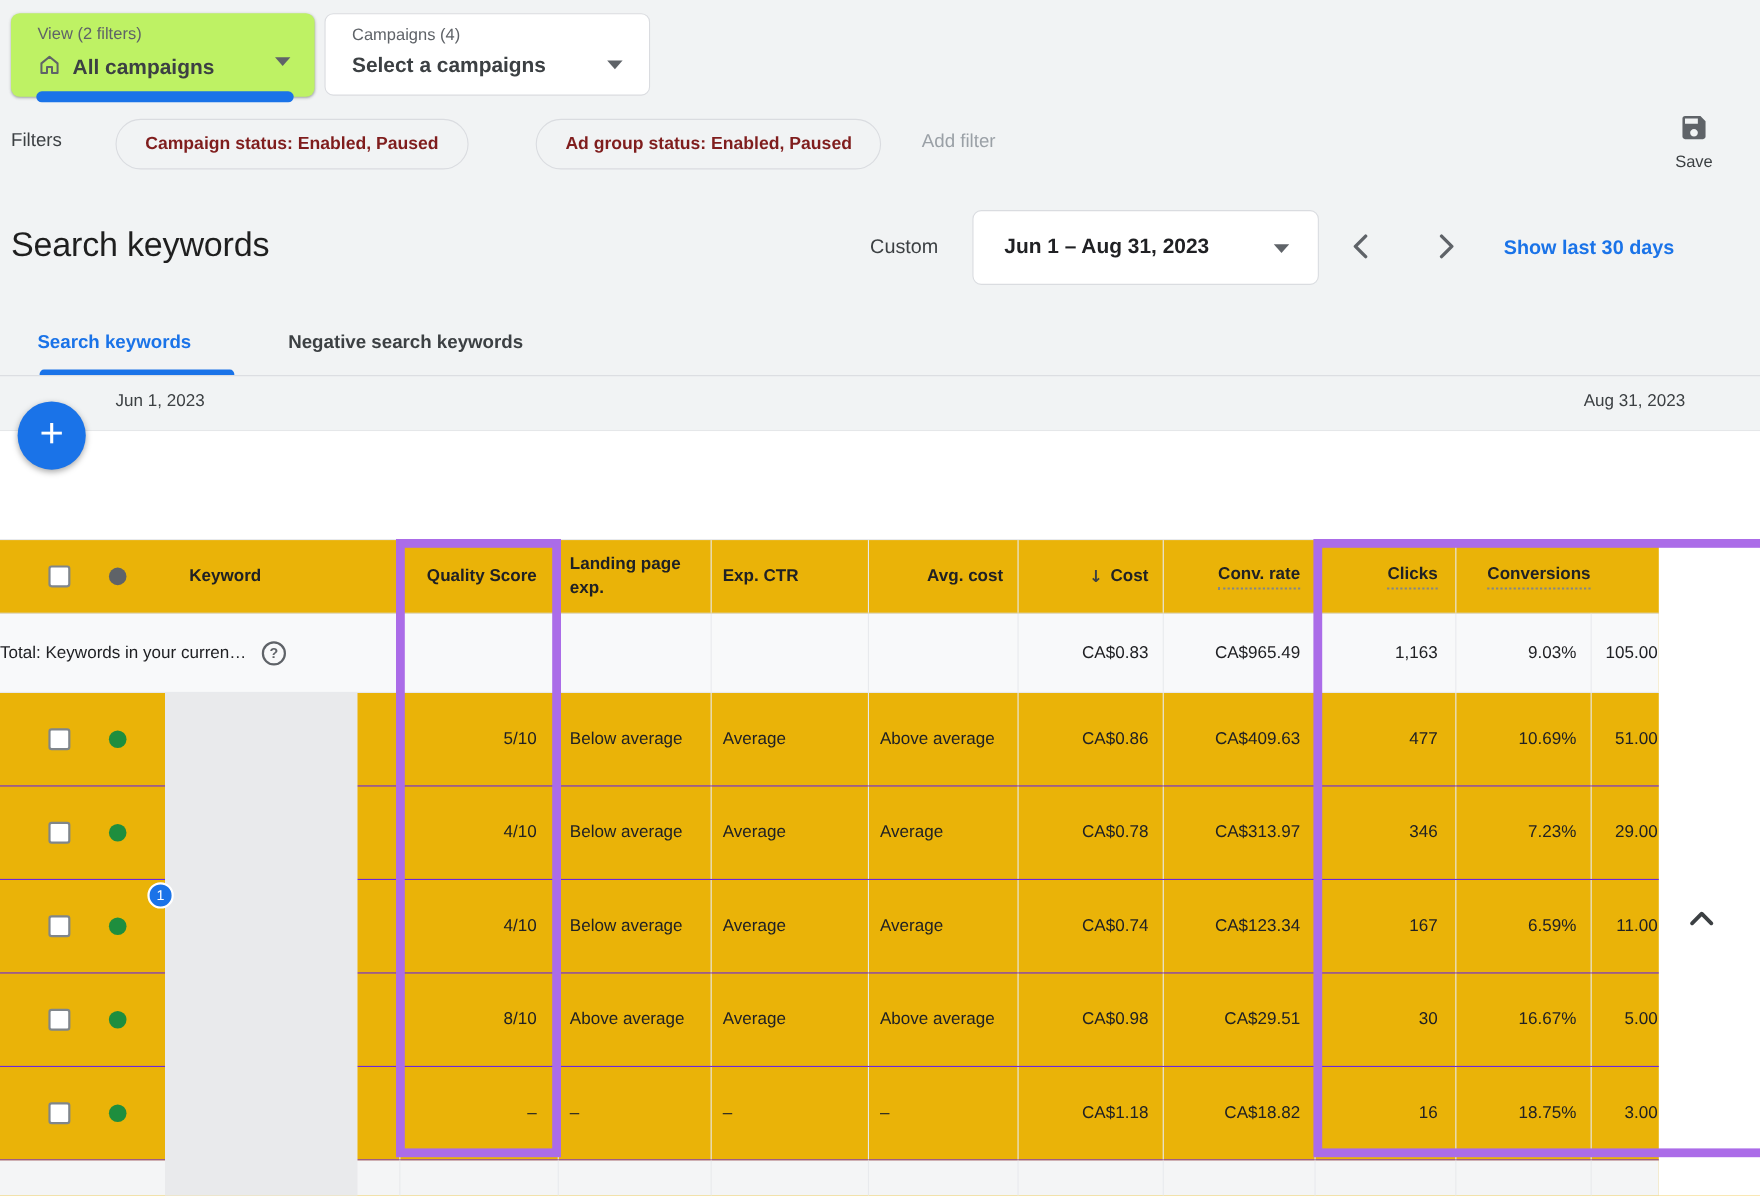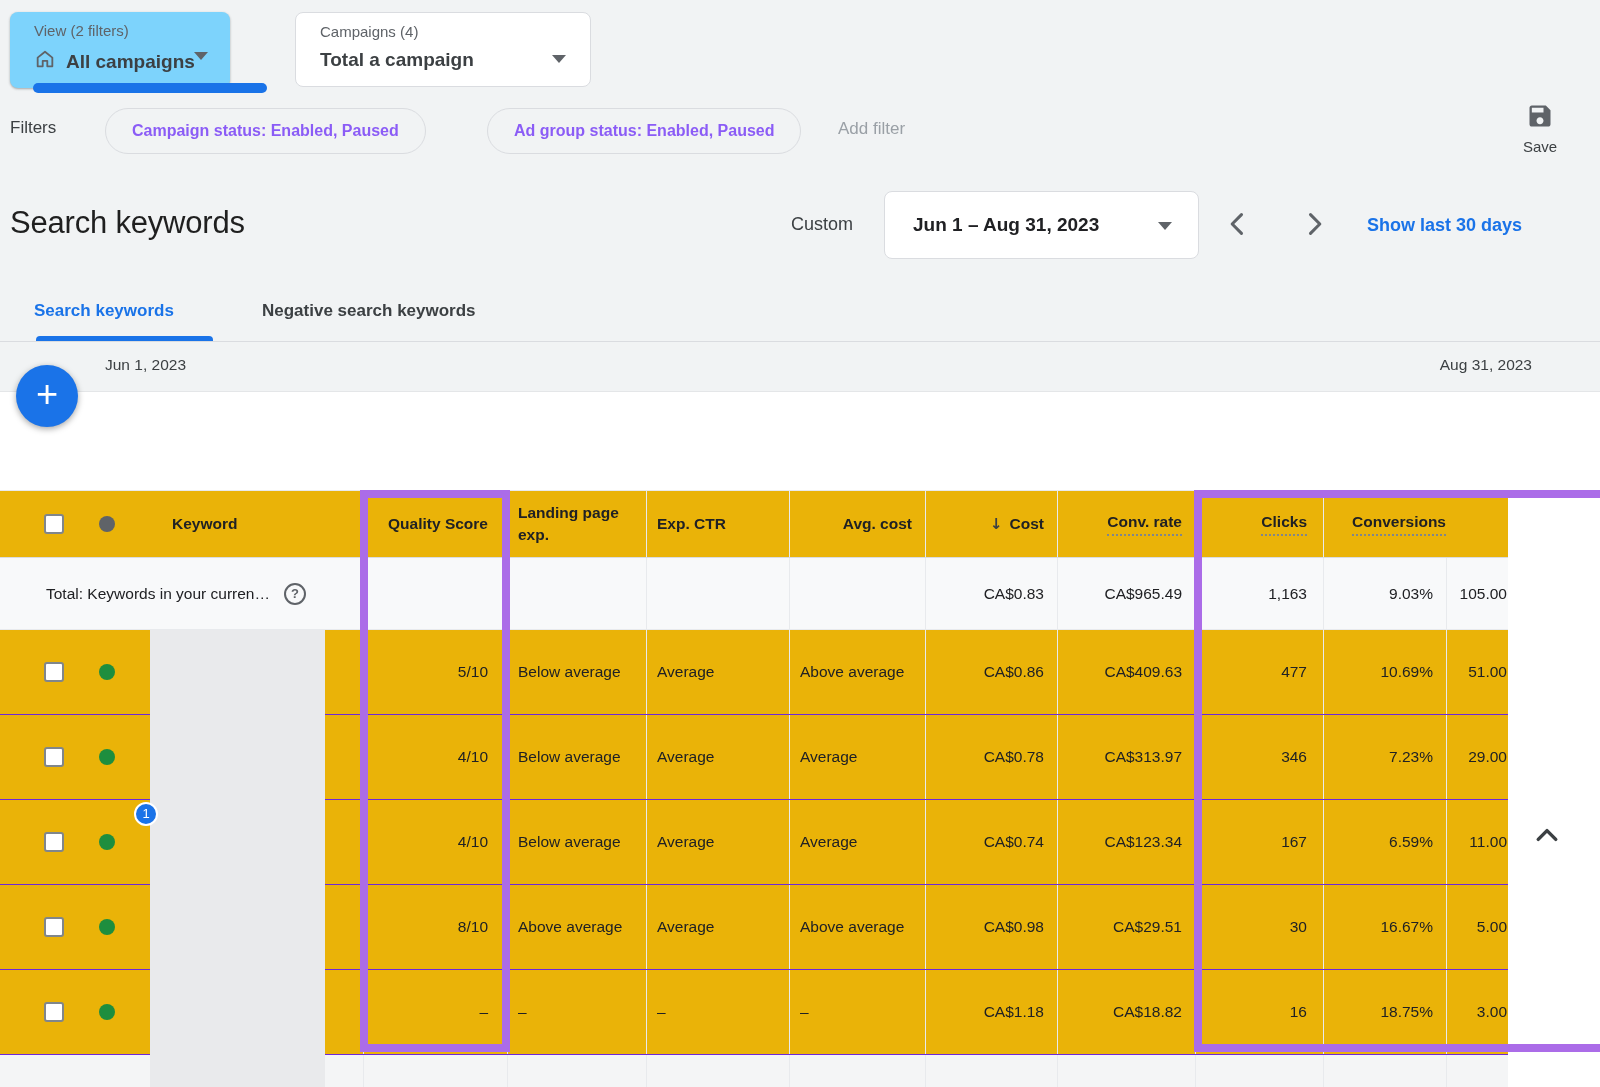--- a/index.html
+++ b/index.html
@@ -7,37 +7,37 @@
   body {
     position: relative;
     font-family: "Liberation Sans", sans-serif;
     color: #202124;
     background: #fff;
     overflow: hidden;
   }
   
   .top-section { position:absolute; top:0; left:0; width:1600px; height:392px; background:#f1f3f4; }
 
-  .view-card { position:absolute; left:10px; top:12px; width:220px; height:76px; background:#7dd3fc;
+  .view-card { position:absolute; left:10px; top:12px; width:276px; height:76px; background:#bef264;
     border-radius:8px; box-shadow:0 1px 2px rgba(60,64,67,.3),0 1px 3px rgba(60,64,67,.15);padding-left:17px; }
   .card-label { position:absolute; left:24px; top:10px; font-size:15px; color:#5f6368; }
   .card-value { position:absolute; left:24px; top:36px; font-size:19px; font-weight:700; color:#3c4043;
     display:flex; align-items:center; gap:10px; }
   .caret { width:0; height:0; border-left:7px solid transparent; border-right:7px solid transparent;
     border-top:8px solid #5f6368; position:absolute; }
   .view-card .caret { right:22px; top:40px; }
   .view-indicator { position:absolute; left:23px; bottom:-5px; width:234px; height:10px; background:#1a73e8; border-radius:6px; }
 
   .campaign-card { position:absolute; left:295px; top:12px; width:296px; height:75px; background:#fff;
     border:1px solid #dadce0; border-radius:8px; }
   .campaign-card .caret { right:24px; top:42px; }
 
   .filters-label { position:absolute; left:10px; top:118px; font-size:17px; color:#3c4043; }
   .chip { position:absolute; top:108px; height:46px; border:1px solid #dadce0; border-radius:23px;
-    line-height:44px; padding:0 26px; font-size:16px; font-weight:700; color:#8b5cf6; background:transparent; white-space:nowrap;}
+    line-height:44px; padding:0 26px; font-size:16px; font-weight:700; color:#7f1d1d; background:transparent; white-space:nowrap;}
   .chip1 { left:105px; }
   .chip2 { left:487px; }
   .addfilter-dim { position:absolute; left:838px; top:119px; font-size:17px; color:#9aa0a6; }
 
   .save-btn { position:absolute; left:1505px; top:102px; width:70px; text-align:center; }
   .save-btn svg { width:28px; height:28px; }
   .save-btn .lbl { font-size:15px; color:#3c4043; margin-top:4px; }
 
   .page-title { position:absolute; left:10px; top:205px; font-size:31px; font-weight:400; color:#1f1f1f; letter-spacing:-.2px; }
   .custom-lbl { position:absolute; left:791px; top:214px; font-size:18px; color:#3c4043; }
@@ -100,21 +100,21 @@
   .c-clicks { padding-right:16px; }
   .c-rate { padding-right:13px; }
   .c-conv { padding-right:1px; }
 
   .thead { height:68px; border-top:1px solid #e8eaed; border-bottom:1px solid #dadce0; }
   .thead .cell { font-weight:700; font-size:15.5px; }
   .sort-arrow { font-family:"DejaVu Sans",sans-serif; color:#3c4043; margin-right:7px; font-size:15px; }
   .dotted { display:inline-block; border-bottom:2px dotted #80868b; padding-bottom:3px; }
 
   .total-row { height:72px; background:#f8f9fa; border-bottom:1px solid #e8eaed; }
-  .total-label { grid-column:1/4; padding-left:46px; gap:14px; }
+  .total-label { grid-column:1/4; gap:14px; }
   .help-icon { width:22px; height:22px; border:2px solid #5f6368; border-radius:50%; color:#5f6368;
     font-size:13px; font-weight:700; display:inline-flex; align-items:center; justify-content:center; flex:none; }
 
   .drow { height:85px; border-bottom:1px solid #6d28d9; }
   .checkbox { width:20px; height:20px; border:2px solid #80868b; border-radius:3px; background:#fff; flex:none; }
   .dot { width:16px; height:16px; border-radius:50%; flex:none; }
   .dot-gray { background:#5f6368; }
   .dot-green { background:#1e8e3e; }
 
   .bottom-strip { height:32px; background:#f4f5f6; }
@@ -140,21 +140,21 @@
           </svg>
       </span>
       <span>All campaigns</span>
     </div>
     <span class="caret"></span>
     <div class="view-indicator"></div>
   </div>
 
   <div class="campaign-card">
     <div class="card-label">Campaigns (4)</div>
-    <div class="card-value">Total a campaign</div>
+    <div class="card-value">Select a campaigns</div>
     <span class="caret"></span>
   </div>
 
   <div class="filters-label">Filters</div>
   <div class="chip chip1">Campaign status: Enabled, Paused</div>
   <div class="chip chip2">Ad group status: Enabled, Paused</div>
   <div class="addfilter-dim">Add filter</div>
 
   <div class="save-btn">
     <span>

